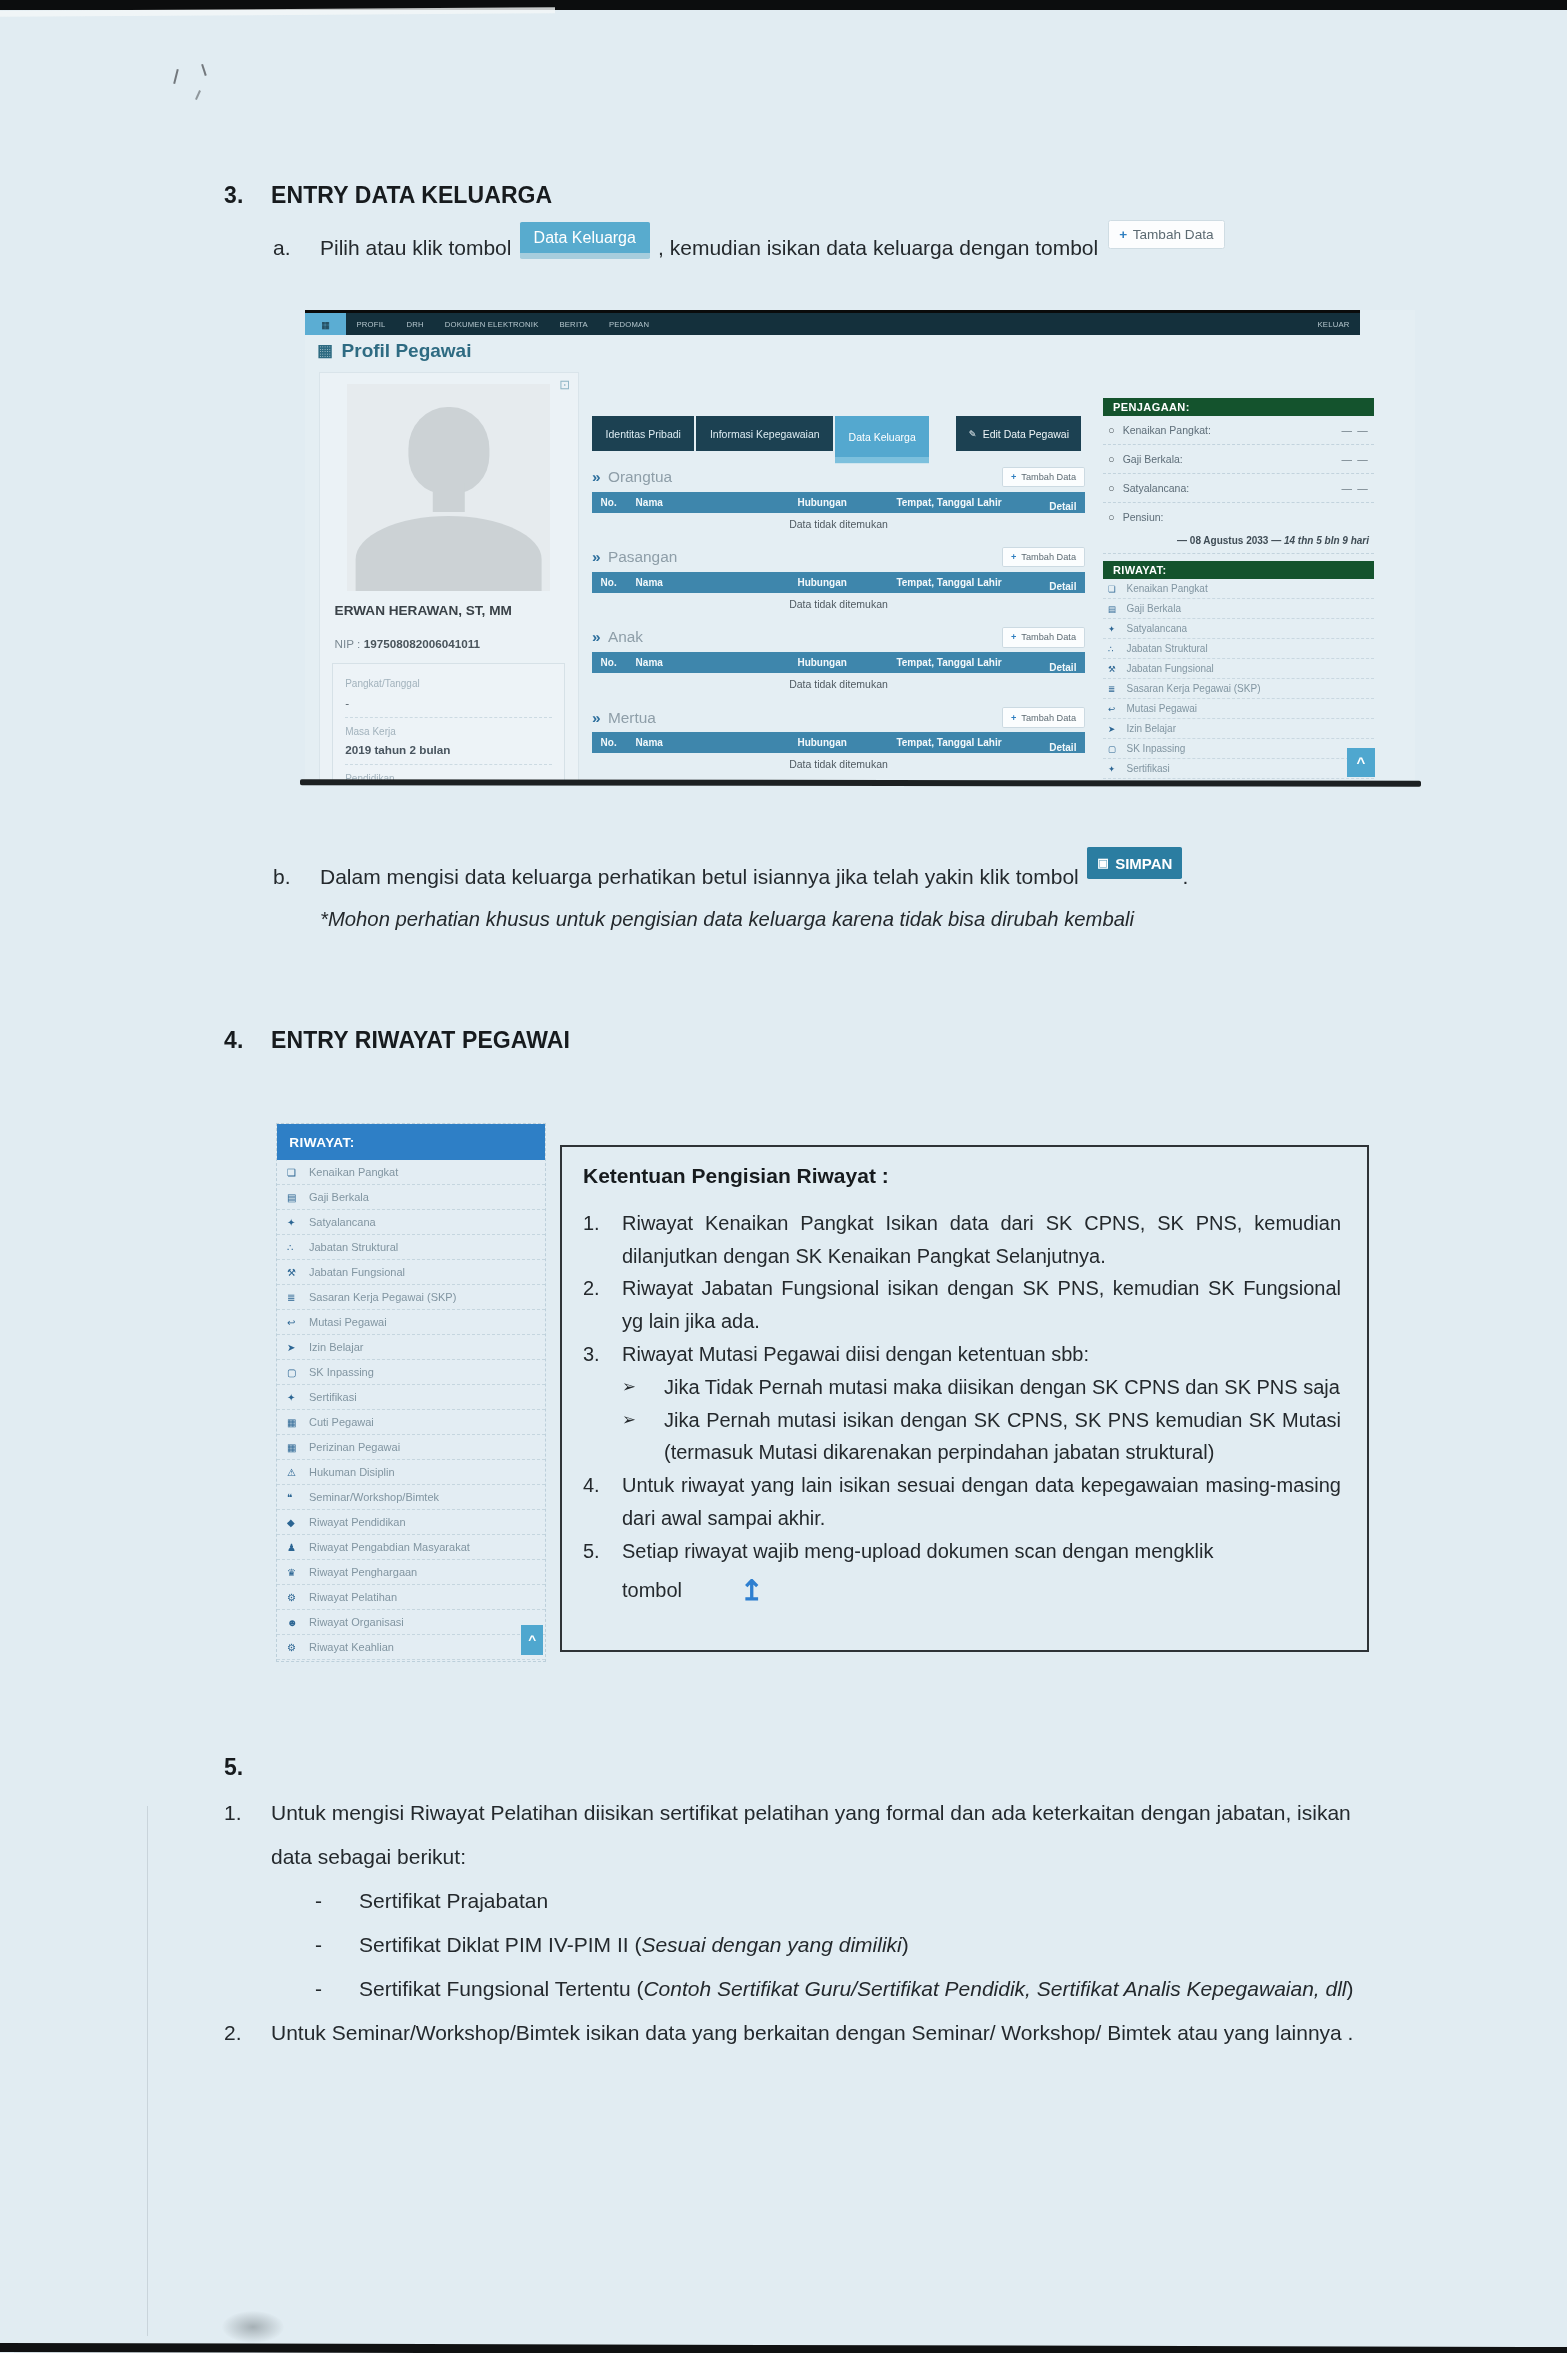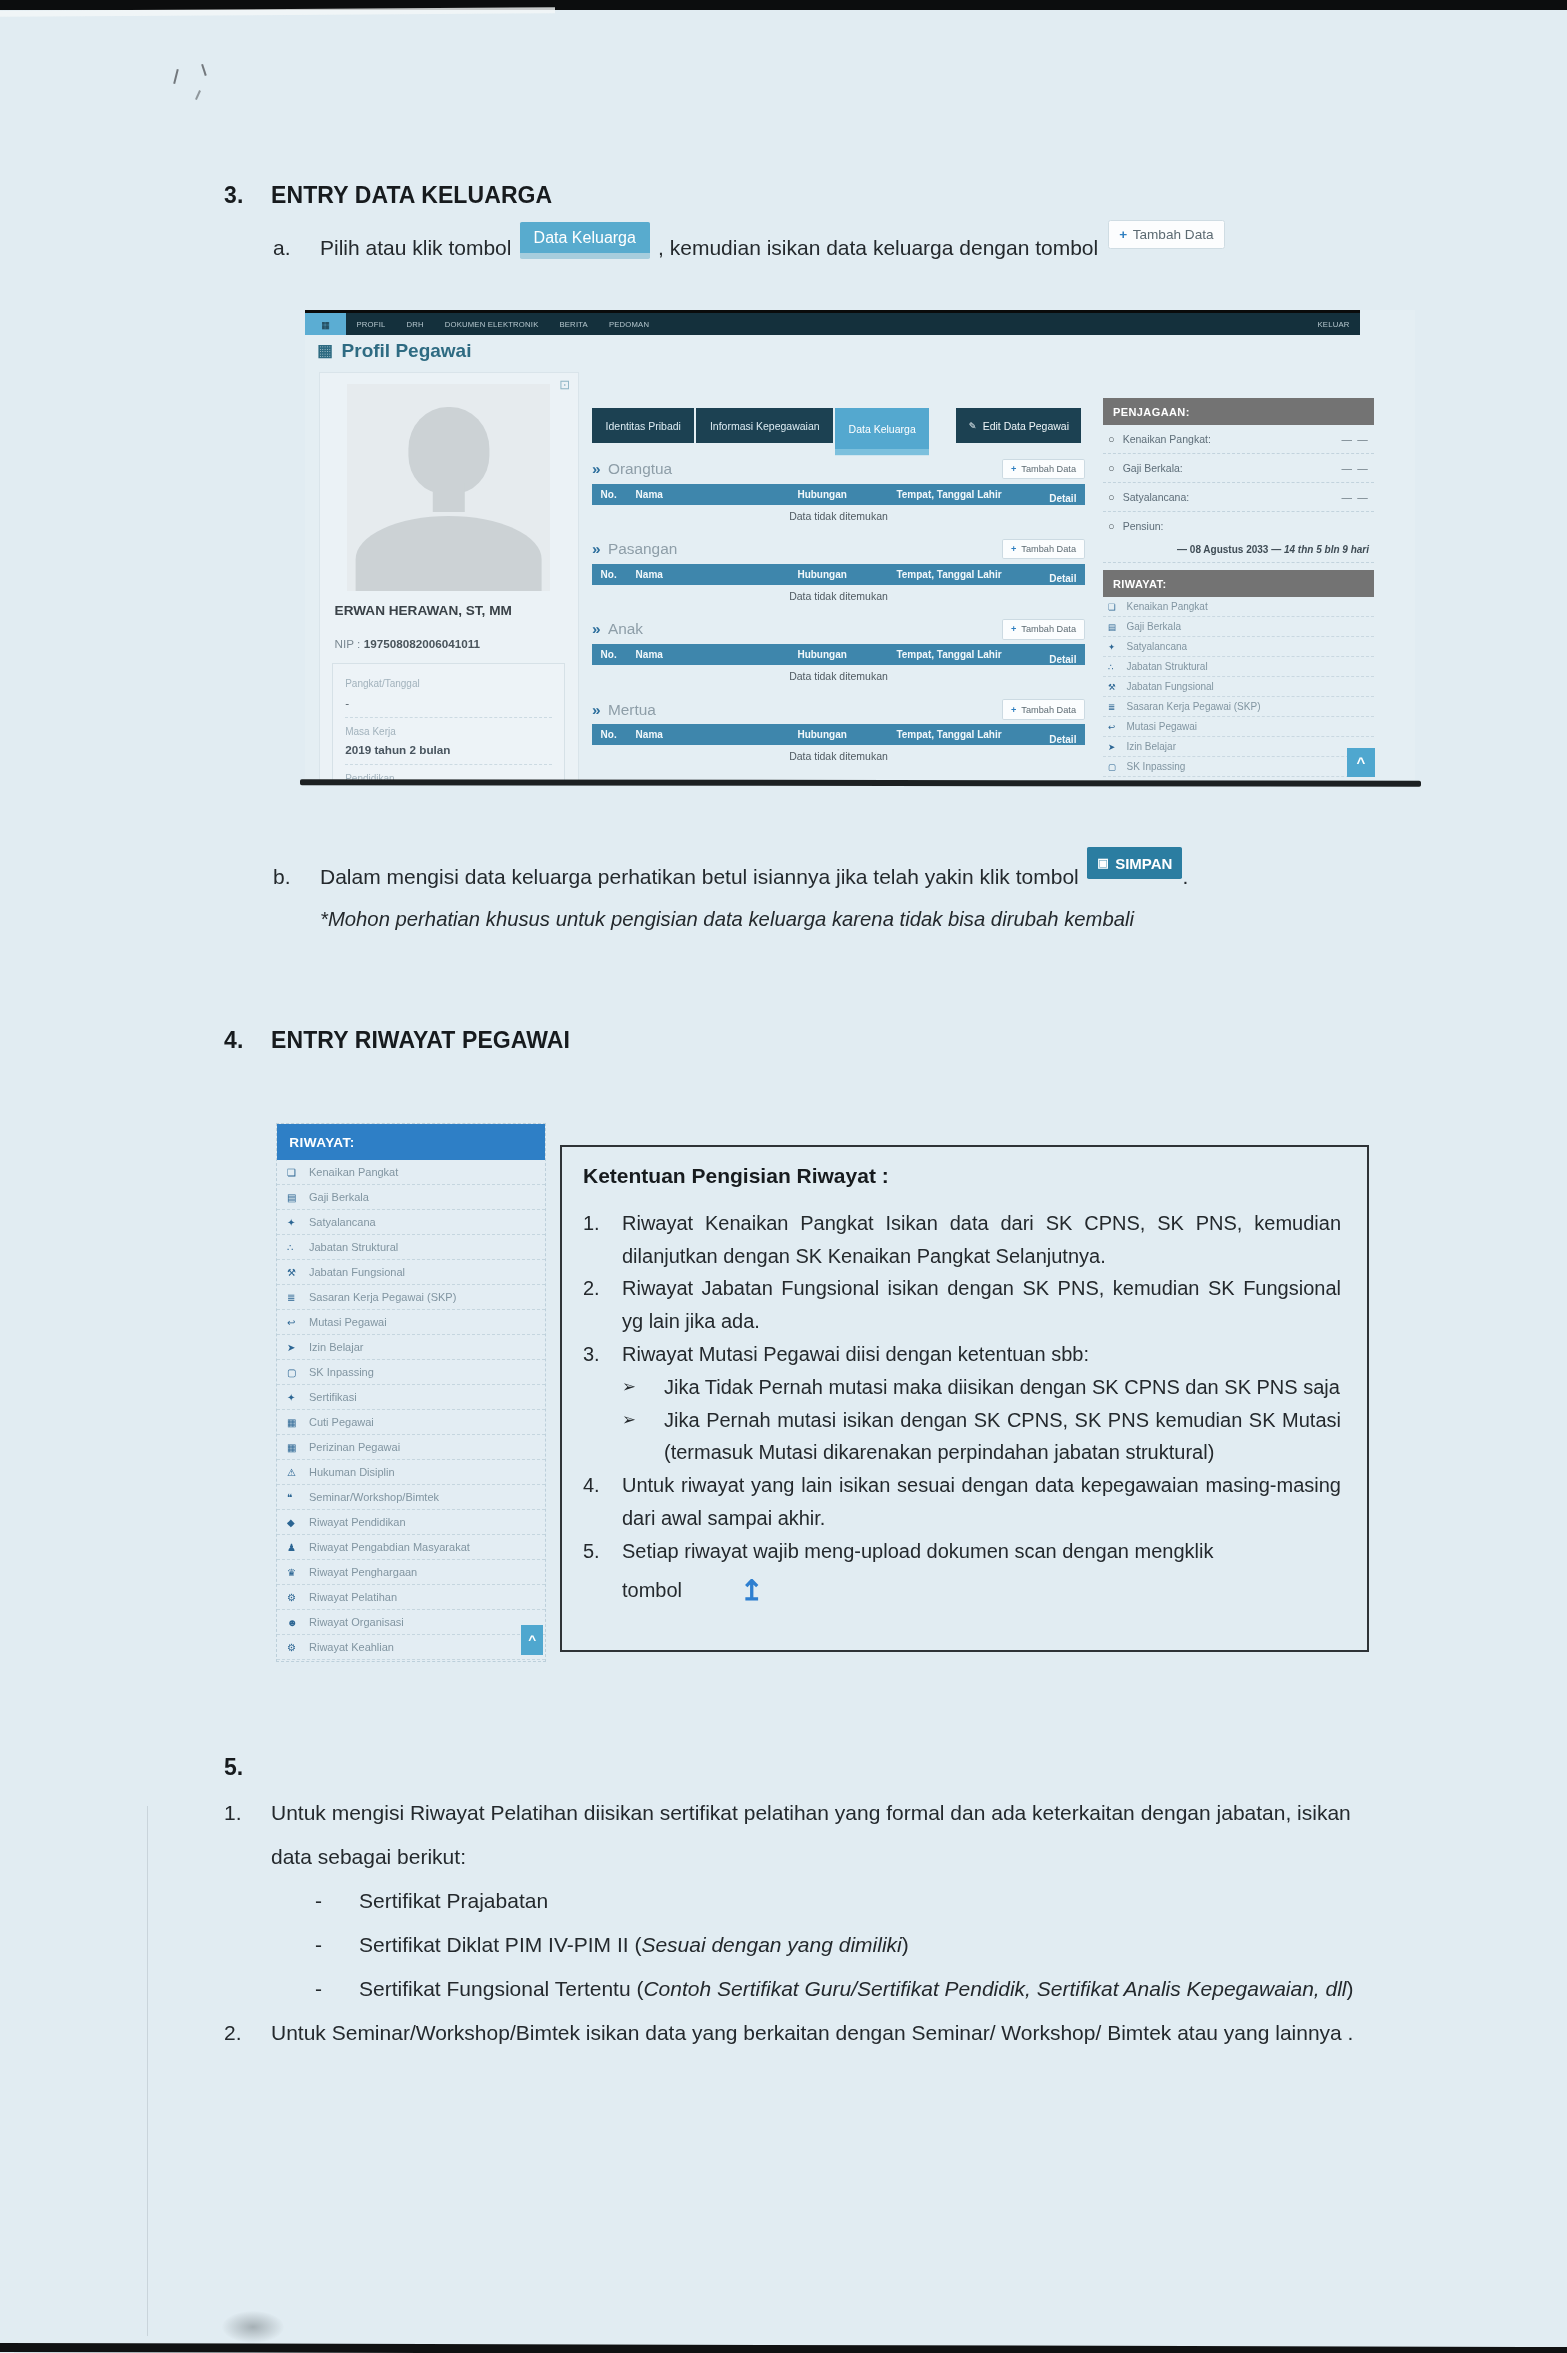--- a/index.html
+++ b/index.html
@@ -64,41 +64,41 @@
   .pnip{margin:19px 15px 0;font-size:11.7px;color:#7c8a93;}
   .pnip b{color:#49545b;}
   .pinfo{margin:12.3px 12.3px 0;border:0.6px solid #d6e1e7;background:#edf3f7;padding:7.4px 12.3px 0;box-sizing:border-box;}
   .fld{padding:7.4px 0 8.6px;border-bottom:0.6px dashed #ccdae2;}
   .fld:last-child{border-bottom:none;}
   .fld .lb{font-size:10px;color:#a2b2bc;}
   .fld .vl{font-size:11.7px;color:#55626b;margin-top:6.2px;}
   .fld .vl.bold{font-weight:bold;color:#49555f;}
   .fld .vl.dim{font-size:10px;color:#a2b2bc;}
 
-  .ccol{position:absolute;left:287px;top:98px;width:493px;}
+  .ccol{position:absolute;left:287px;top:106px;width:493px;}
   .tabs{display:flex;position:relative;height:35px;}
   .tab{background:#1c4152;color:#dcebf2;font-size:10.5px;display:flex;align-items:center;padding:0 13.6px;margin-right:1.8px;}
   .tab.active{background:#54a8cf;color:#fff;height:41px;box-shadow:0 6.2px 0 #7cc0dd;}
   .btn-edit{position:absolute;right:3.7px;top:0;height:35px;background:#1c4152;color:#eef5f8;font-size:10.5px;
             display:flex;align-items:center;gap:6.2px;padding:0 12.3px;}
   .pencil-ic{font-size:9.2px;}
   .sec{margin-top:15px;}
   .sec:first-of-type{margin-top:15px;}
   .sec-head{display:flex;align-items:center;justify-content:space-between;height:22px;}
   .sec-title{font-size:15.4px;color:#8e9ea8;}
   .mk{color:#2d6f9d;margin-right:7.4px;font-weight:bold;}
   .btn-add{background:#fbfdfe;border:0.6px solid #ccdae2;border-radius:1.8px;color:#5c6a72;font-size:9.2px;
            padding:4.3px 8px;display:inline-flex;gap:5px;align-items:center;}
   .thead{display:flex;background:#3e86ac;color:#f2f8fb;font-size:10px;font-weight:bold;height:21px;
          align-items:center;margin-top:3.7px;padding:0 8.6px;}
   .c1{width:35px;} .c2{flex:1;} .c3{width:99px;} .c4{width:139px;} .c5{width:41px;text-align:right;margin-top:9px;}
   .tempty{text-align:center;font-size:10.5px;color:#4f5a61;padding:5px 0 0;height:18.5px;box-sizing:border-box;}
 
   .rcol{position:absolute;left:798px;top:88px;width:271px;}
-  .rhead{background:#737373;color:#fff;font-weight:bold;font-size:11px;height:27px;display:flex;
+  .rhead{background:#14532d;color:#fff;font-weight:bold;font-size:11px;height:18px;display:flex;
          align-items:center;padding:0 10px;letter-spacing:0.4px;}
   .rhead.second{margin-top:7.4px;}
   .prow{display:flex;align-items:center;height:28px;border-bottom:0.6px dashed #c2d3dd;font-size:10.5px;
         color:#5d6d78;padding:0 5px;}
   .circ-ic{color:#4d565c;font-size:11px;margin-right:8px;}
   .pvl{margin-left:auto;color:#6d7b85;letter-spacing:1.2px;}
   .pdate{text-align:right;font-size:10px;color:#3f4c55;padding:3.7px 5px 7.4px;border-bottom:0.6px dashed #c2d3dd;}
   .pdate b{font-weight:bold;}
   .pdate i{font-weight:bold;}
   .mrow{display:flex;align-items:center;height:19px;border-bottom:0.6px dashed #c9d8e1;font-size:10px;

